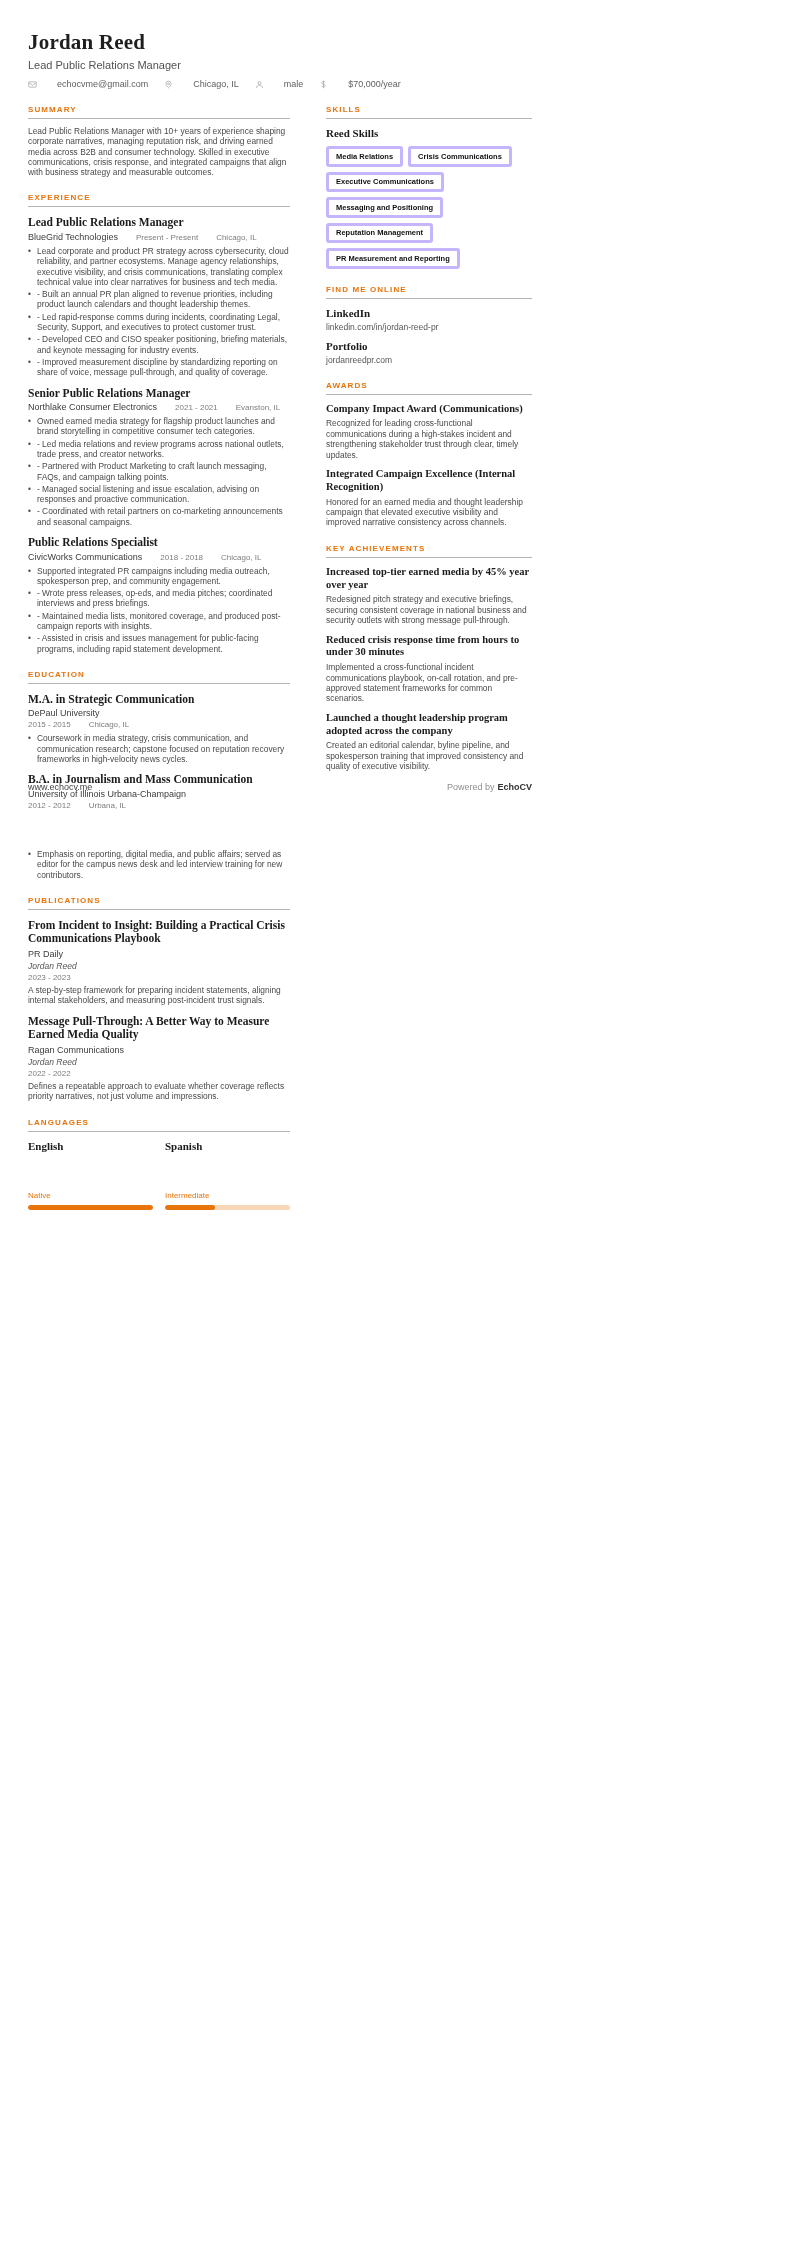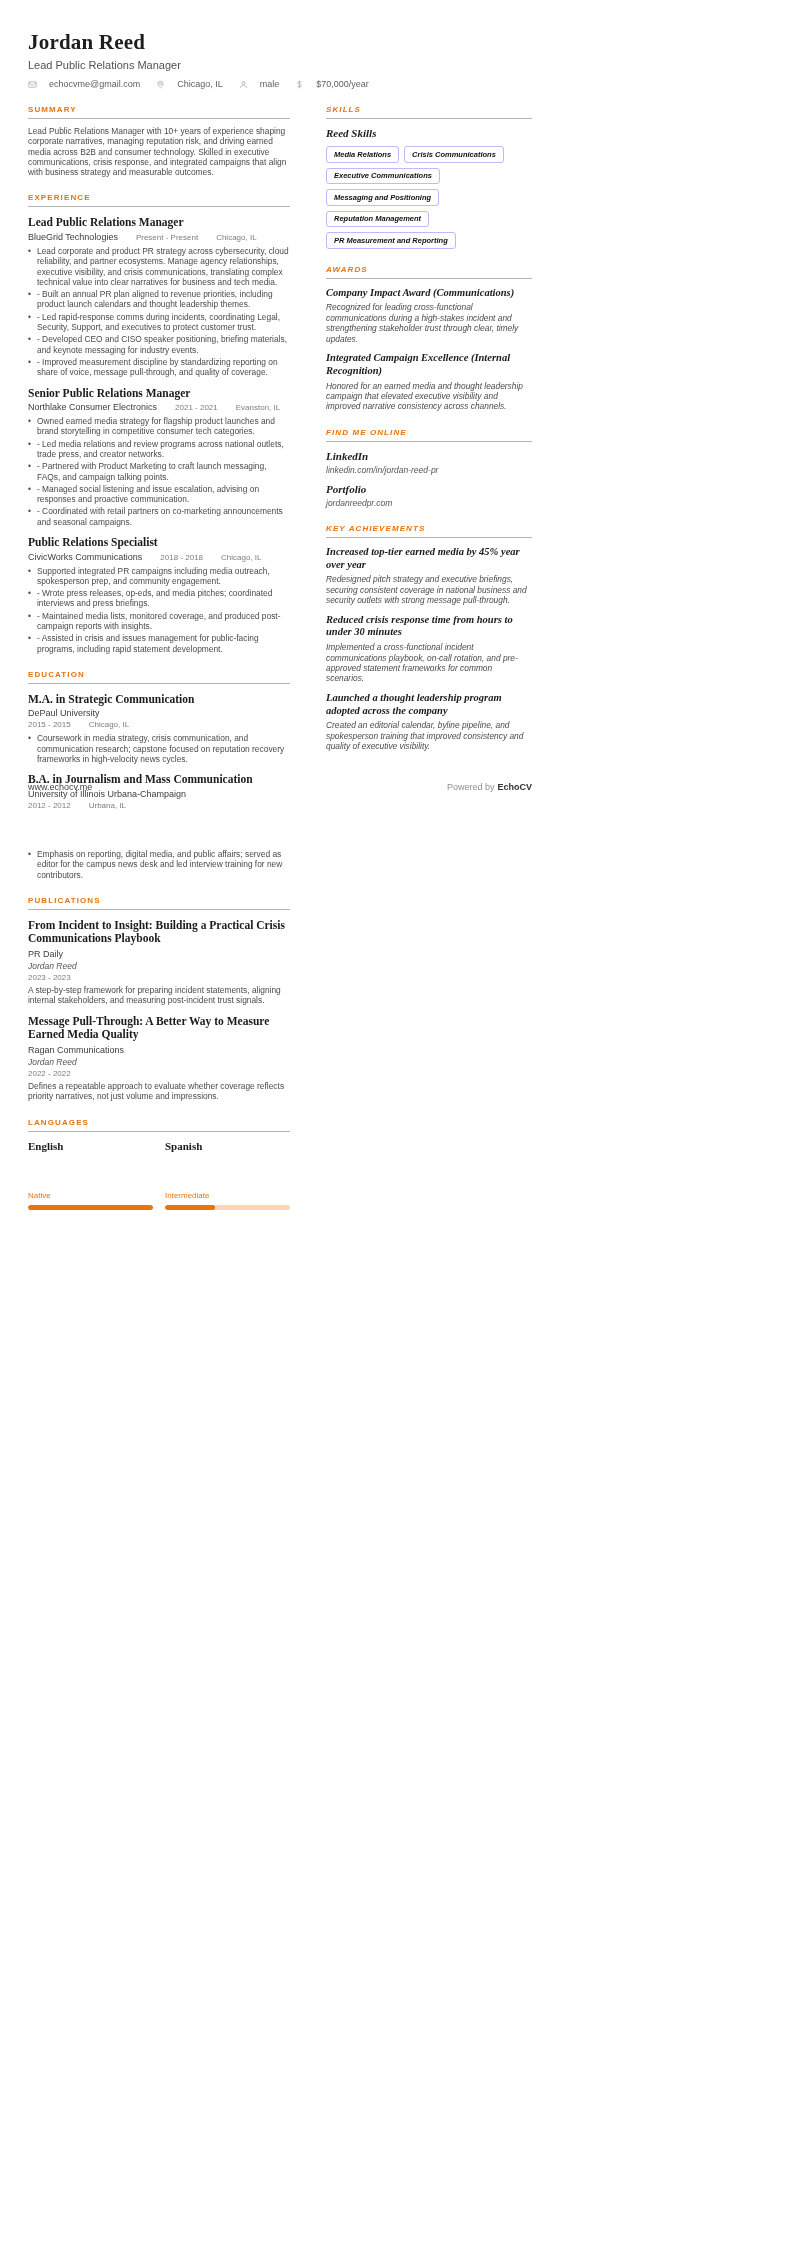--- a/index.html
+++ b/index.html
@@ -1,40 +1,40 @@
 <!DOCTYPE html>
 <html style="--accent: #e8740c; --accent-light: #f7d7b8;"><head>
 <meta charset="utf-8">
 <style>
   html,body{margin:0;padding:0;background:#ffffff;}
   .canvas{position:relative;width:794px;height:1786px;background:#fff;font-family:"Liberation Sans","DejaVu Sans",sans-serif;color:#222;overflow:hidden;}
   .page-content{position:absolute;left:28px;top:30px;width:504px;}
   .person-name{margin:0;font-family:"Liberation Serif","DejaVu Serif",serif;font-size:21px;line-height:25px;font-weight:600;color:#1e1e1e;letter-spacing:.2px;}
   .person-title{margin-top:4px;font-size:11px;color:#525252;}
   .contact-row{display:flex;align-items:center;gap:16px;margin-top:8px;font-size:9px;color:#5f5f5f;}
-  .contact{display:inline-flex;align-items:center;gap:12px;}
+  .contact{display:inline-flex;align-items:center;gap:20px;}
   .cicon{width:9px;height:9px;stroke:#a6a6a6;fill:none;stroke-width:2;flex:none;}
   .columns{display:flex;column-gap:36px;align-items:flex-start;}
   .col-left{width:262px;flex:none;}
-  .col-right{width:206px;flex:none;font-style:italic;}
+  .col-right{width:206px;flex:none;}
   .section{margin-top:16px;}
   .sec-h{margin:0;font-size:8px;font-weight:700;letter-spacing:1.1px;color:var(--accent,#e8740c);padding-bottom:4px;border-bottom:1px solid #b3b3b3;}
   .body-text{margin:7px 0 0;font-size:8.4px;line-height:10.3px;color:#4a4a4a;}
   .entry-title{margin:9px 0 0;font-family:"Liberation Serif","DejaVu Serif",serif;font-size:11.5px;line-height:13.5px;font-weight:700;color:#1b1b1b;}
   .meta{display:flex;align-items:baseline;gap:18px;margin-top:2px;flex-wrap:wrap;}
   .company{font-size:9px;color:#3c3c3c;}
   .dim{font-size:8px;color:#7d7d7d;}
   ul.bullets{margin:4px 0 0;padding:0;list-style:none;}
   ul.bullets li{position:relative;padding-left:9px;font-size:8.4px;line-height:10.3px;color:#4a4a4a;margin-top:2px;}
   ul.bullets li::before{content:"\2022";position:absolute;left:0;top:0;color:#4a4a4a;}
   .item-title{margin:8px 0 0;font-family:"Liberation Serif","DejaVu Serif",serif;font-size:10.5px;line-height:12.8px;font-weight:700;color:#1b1b1b;}
   .item-desc{margin:3px 0 0;font-size:8.4px;line-height:10.4px;color:#4a4a4a;}
   .group-label{margin:8px 0 0;font-family:"Liberation Serif","DejaVu Serif",serif;font-size:11px;font-weight:700;color:#1b1b1b;}
   .chips{display:flex;flex-wrap:wrap;gap:5px;margin-top:7px;}
-  .chip{border:1px solid #c4b5fd;border-radius:3px;padding:3.5px 7px;font-size:7.5px;font-weight:700;color:#111;line-height:1;white-space:nowrap;}
+  .chip{border:3px solid #c4b5fd;border-radius:3px;padding:3.5px 7px;font-size:7.5px;font-weight:700;color:#111;line-height:1;white-space:nowrap;}
   .find-item{margin-top:8px;}
   .find-url{margin-top:3px;font-size:8.5px;color:#565656;}
   .pub-publisher{margin-top:3px;font-size:9px;color:#3c3c3c;}
   .pub-author{margin-top:2px;font-size:8.5px;font-style:italic;color:#555;}
   .pub-dates{margin-top:2px;font-size:8px;color:#7d7d7d;}
   .langs{display:flex;gap:12px;margin-top:8px;}
   .lang{width:125px;flex:none;}
   .lang-head{display:flex;align-items:baseline;gap:6px;flex-direction:column;}
   .lang-name{font-family:"Liberation Serif","DejaVu Serif",serif;font-size:11px;font-weight:700;color:#1b1b1b;}
   .lang-level{font-size:8px;color:var(--accent,#e8740c);margin-top:33px;}
@@ -192,40 +192,40 @@
             <span class="chip">Media Relations</span>
             <span class="chip">Crisis Communications</span>
             <span class="chip">Executive Communications</span>
             <span class="chip">Messaging and Positioning</span>
             <span class="chip">Reputation Management</span>
             <span class="chip">PR Measurement and Reporting</span>
           </div>
         </section>
 
         <section class="section">
-          <h2 class="sec-h">AWARDS</h2>
-          <div>
-            <h3 class="item-title">Company Impact Award (Communications)</h3>
-            <p class="item-desc">Recognized for leading cross-functional communications during a high-stakes incident and strengthening stakeholder trust through clear, timely updates.</p>
-          </div>
-          <div>
-            <h3 class="item-title">Integrated Campaign Excellence (Internal Recognition)</h3>
-            <p class="item-desc">Honored for an earned media and thought leadership campaign that elevated executive visibility and improved narrative consistency across channels.</p>
-          </div>
-        </section>
-
-        <section class="section">
           <h2 class="sec-h">FIND ME ONLINE</h2>
           <div class="find-item">
             <div class="group-label" style="margin-top:0">LinkedIn</div>
             <div class="find-url">linkedin.com/in/jordan-reed-pr</div>
           </div>
           <div class="find-item">
             <div class="group-label" style="margin-top:0">Portfolio</div>
             <div class="find-url">jordanreedpr.com</div>
+          </div>
+        </section>
+
+        <section class="section">
+          <h2 class="sec-h">AWARDS</h2>
+          <div>
+            <h3 class="item-title">Company Impact Award (Communications)</h3>
+            <p class="item-desc">Recognized for leading cross-functional communications during a high-stakes incident and strengthening stakeholder trust through clear, timely updates.</p>
+          </div>
+          <div>
+            <h3 class="item-title">Integrated Campaign Excellence (Internal Recognition)</h3>
+            <p class="item-desc">Honored for an earned media and thought leadership campaign that elevated executive visibility and improved narrative consistency across channels.</p>
           </div>
         </section>
 
         <section class="section">
           <h2 class="sec-h">KEY ACHIEVEMENTS</h2>
           <div>
             <h3 class="item-title">Increased top-tier earned media by 45% year over year</h3>
             <p class="item-desc">Redesigned pitch strategy and executive briefings, securing consistent coverage in national business and security outlets with strong message pull-through.</p>
           </div>
           <div>

